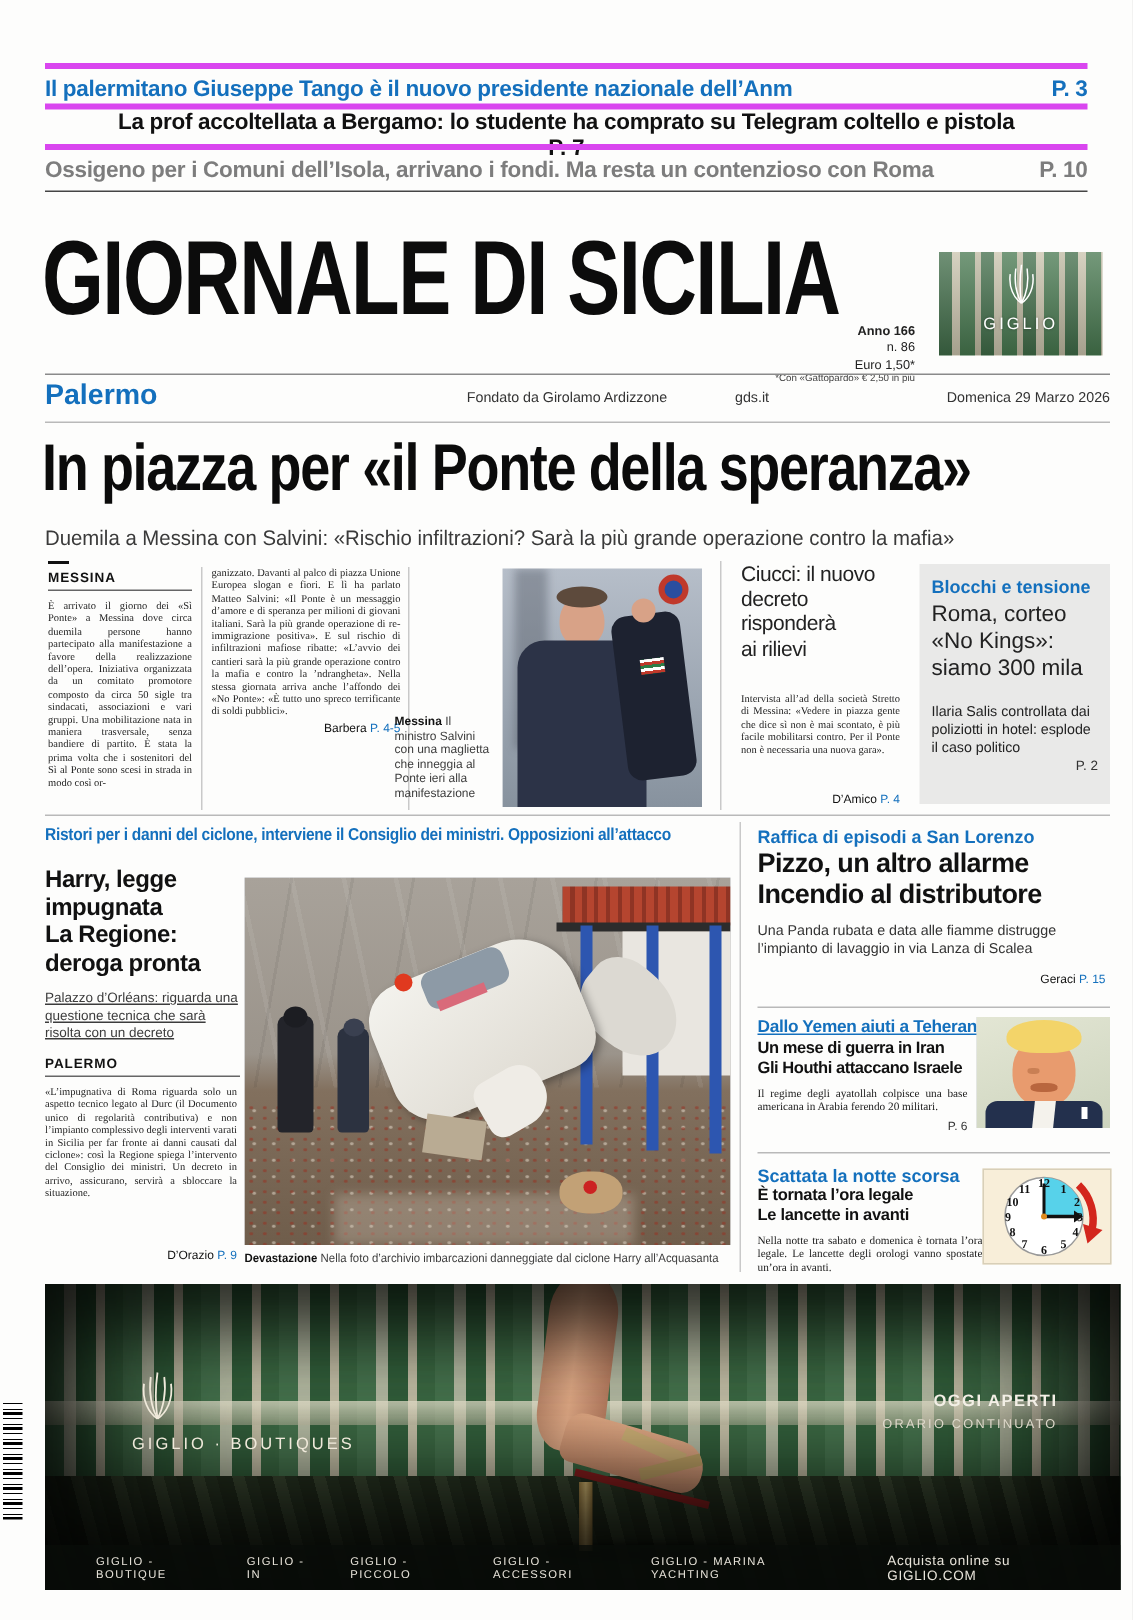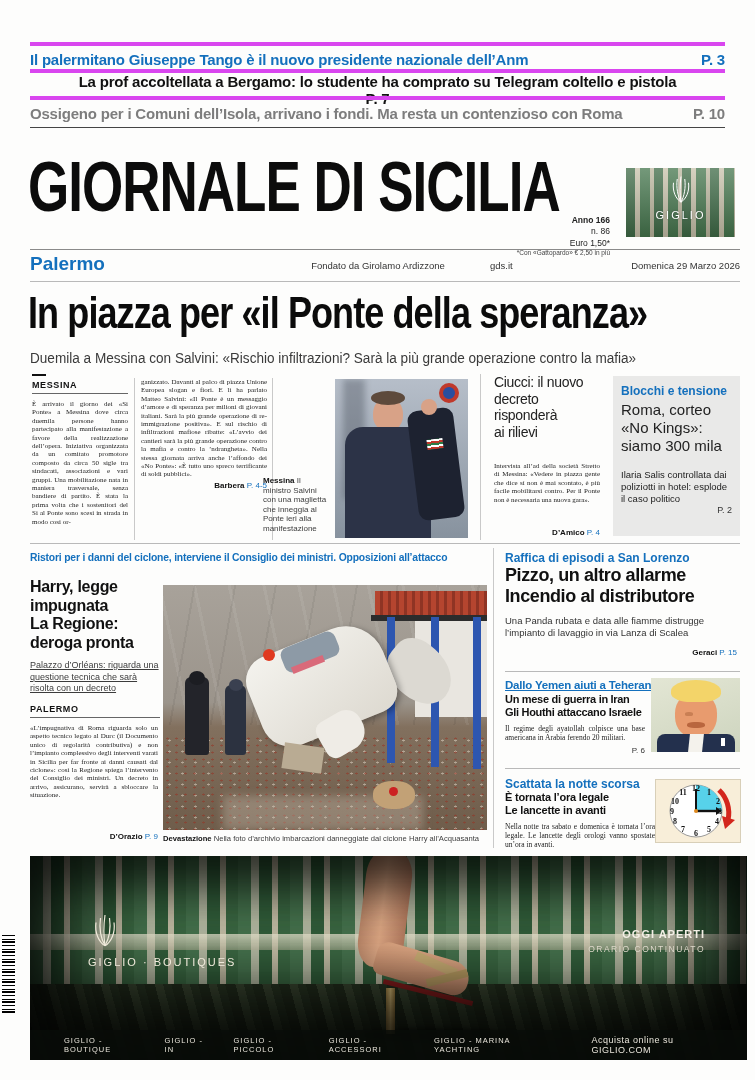--- a/index.html
+++ b/index.html
@@ -6,21 +6,21 @@
   .page{position:relative;width:755px;height:1080px;background:#fdfdfc;margin:0 auto;
         font-family:"Liberation Sans",sans-serif;color:#111;overflow:hidden;}
   .abs{position:absolute;}
   .hrule{position:absolute;height:1px;background:#b9b9b9;}
   .vrule{position:absolute;width:1px;background:#c9c9c9;}
   .blue{color:#1470bd;}
   .gray{color:#7d7d7d;}
   .kicker{color:#1470bd;font-weight:bold;}
   .preline{white-space:pre-line;}
   .byline{font-size:8px;text-align:right;}
-  .byline b{font-weight:bold;}
+  .byline b{font-weight:normal;}
   
   .idxrow{position:absolute;left:30px;width:695px;height:27px;border-top:4px solid #d946ef;
           display:flex;align-items:center;justify-content:space-between;font-size:15px;font-weight:bold;letter-spacing:-0.2px;}
   
   .masthead{position:absolute;left:28px;top:146px;font-size:52px;font-weight:bold;letter-spacing:-1px;
             transform:scale(1.02,1.35);transform-origin:left top;white-space:nowrap;color:#0c0c0c;}
   .gigliotop{position:absolute;left:626px;top:144px;width:109px;height:69px;overflow:hidden;
      background:repeating-linear-gradient(90deg,#3f6b47 0 9px,#c9c3ac 9px 14px,#46774e 14px 24px,#bdb8a0 24px 28px);margin-top:24px;}
   .gigliotop .shade{position:absolute;inset:0;background:linear-gradient(180deg,rgba(255,255,255,.25),rgba(0,0,0,.18));}
   .gigliobrand{position:absolute;left:0;right:0;top:6px;text-align:center;color:#fff;}

